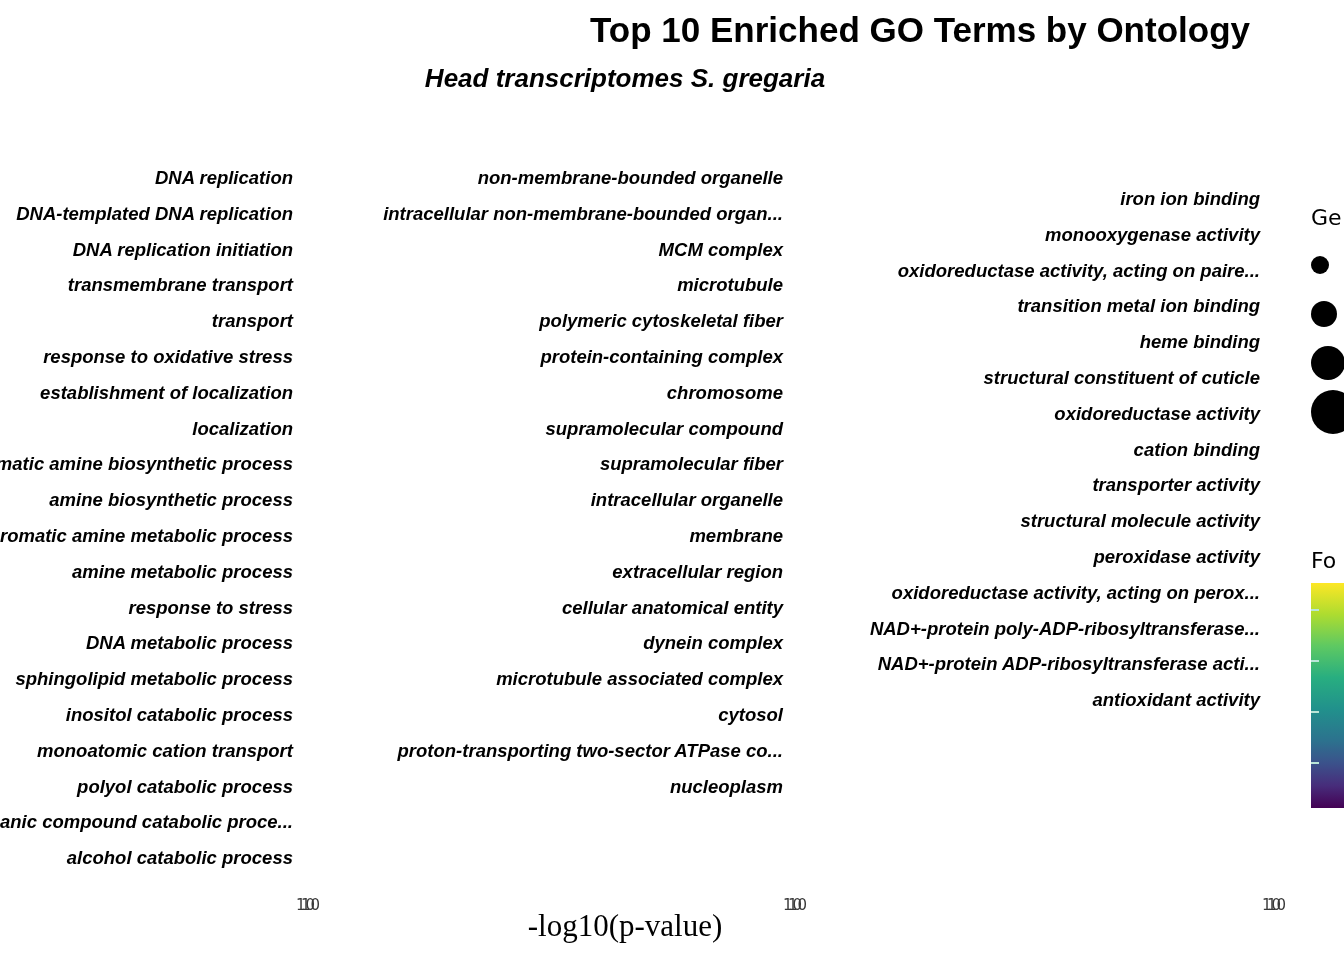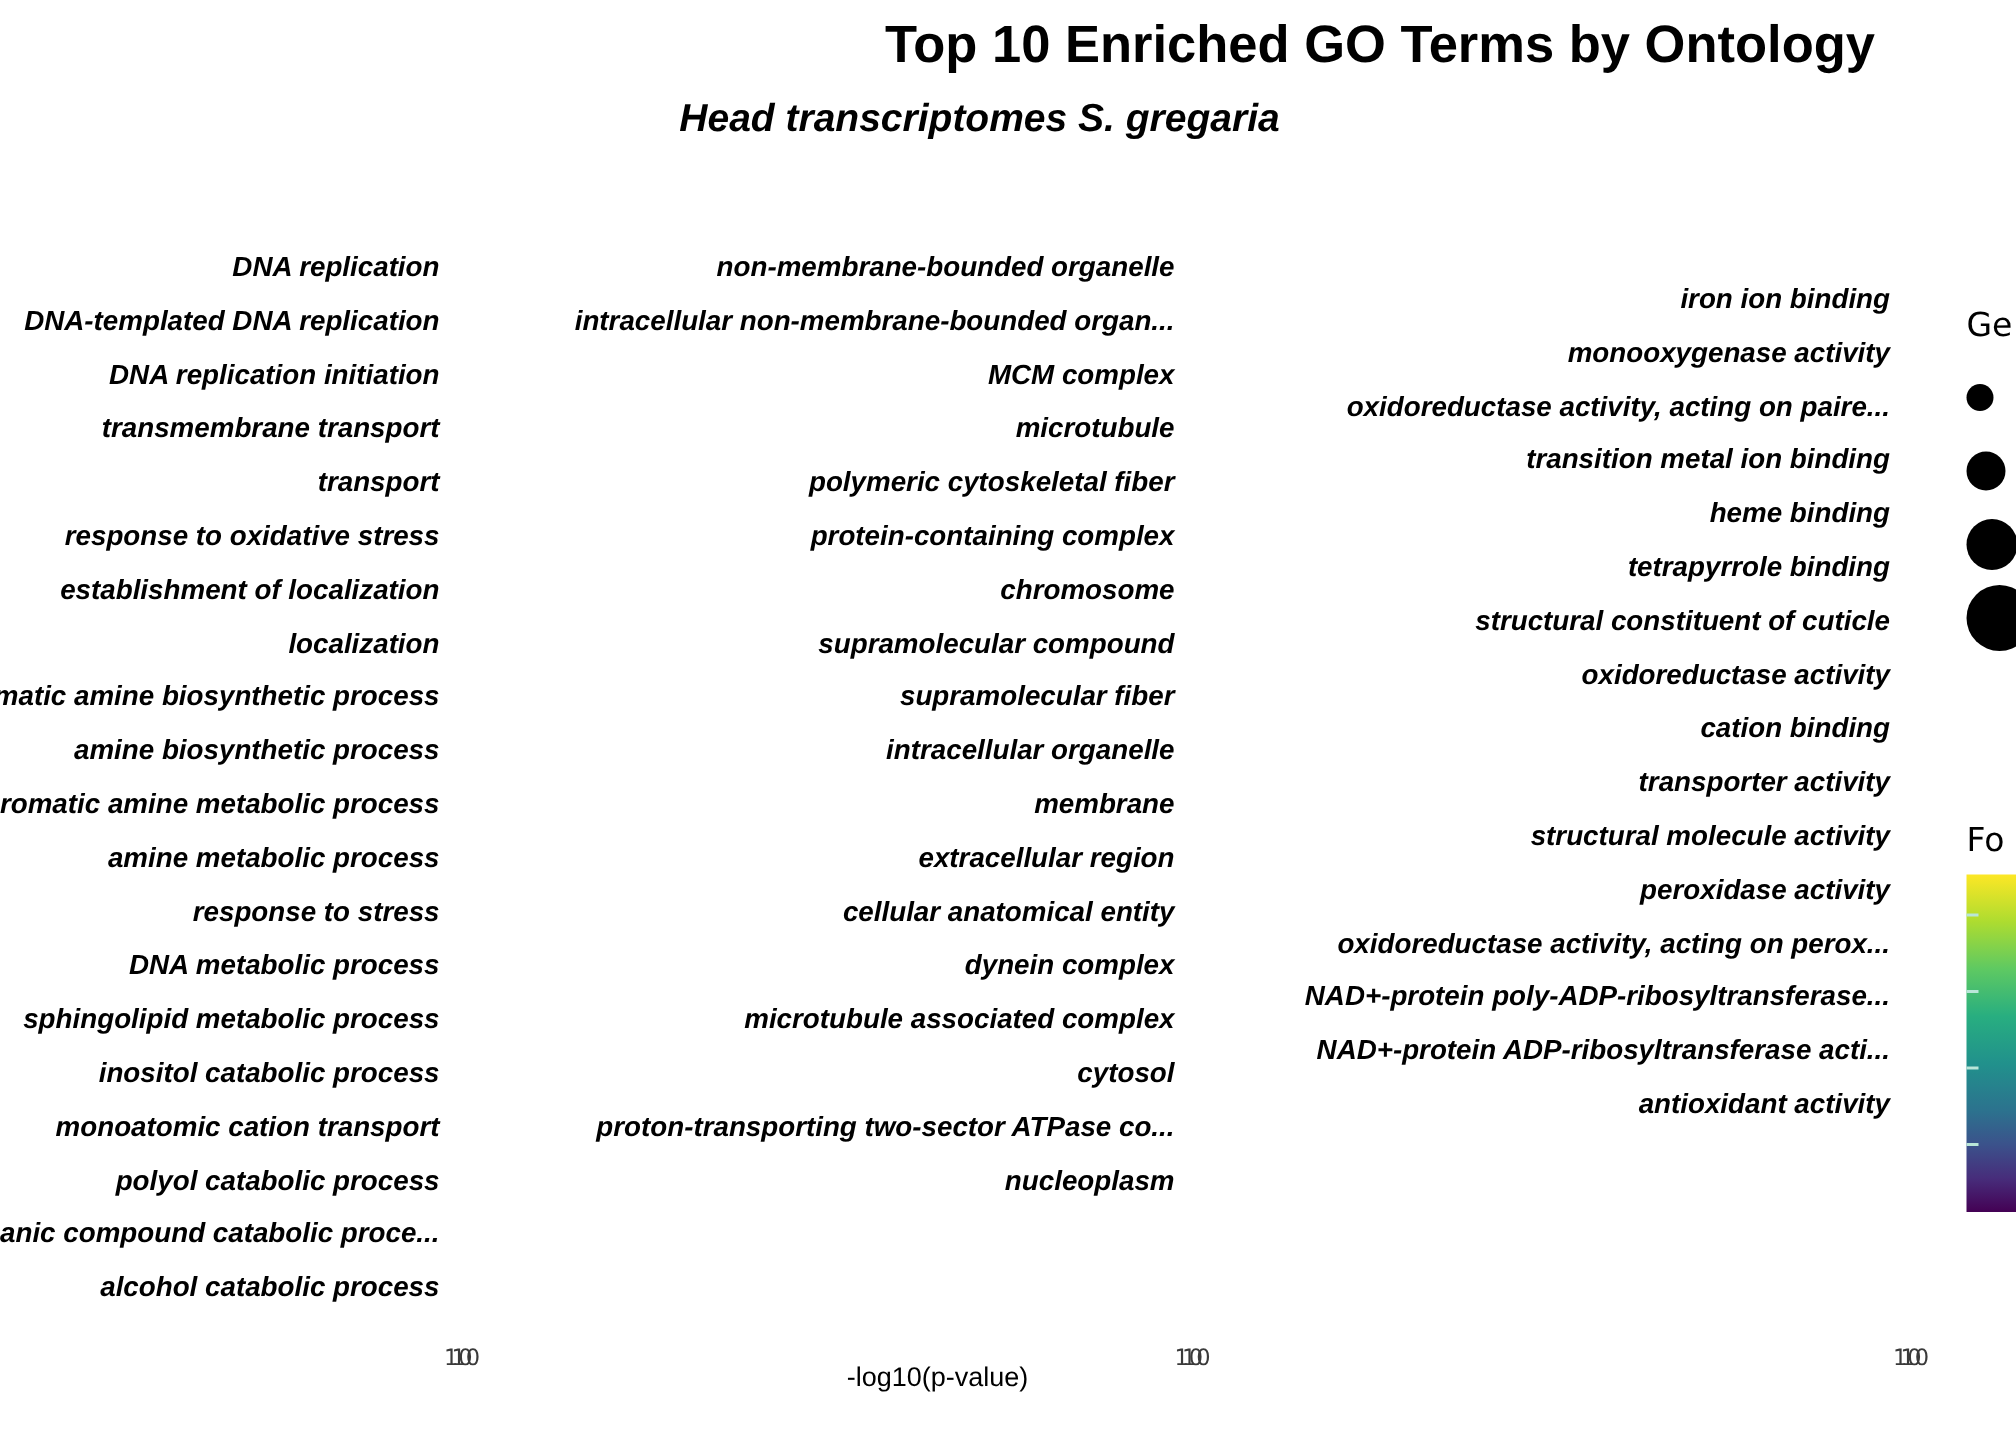--- a/index.html
+++ b/index.html
@@ -35,21 +35,20 @@
   .subtitle {
     position: absolute;
     top: 63px;
     left: 0;
     width: 1250px;
     text-align: center;
     font-size: 26px;
     font-weight: bold;
     font-style: italic;
     color: #000000;
-    margin-left: 28px;
   }
 
   
   .panel {
     position: absolute;
     top: 160px;
     height: 710px;
   }
   .panel-bp { left: -40px;  width: 335px; }
   .panel-cc { left: 310px;  width: 475px; }
@@ -97,23 +96,23 @@
   .tick-bp { left: 296px; }
   .tick-cc { left: 783px; }
   .tick-mf { left: 1262px; }
 
   .xlabel {
     position: absolute;
     top: 908px;
     left: 0;
     width: 1250px;
     text-align: center;
-    font-size: 18px;
-    color: #000000;
-    font-family: Liberation Sans, sans-serif;
+    font-size: 31px;
+    color: #000000;
+    font-family: Liberation Serif, serif;
   }
 
   
   .legend-size {
     position: absolute;
     left: 1311px;
     top: 205px;
     width: 120px;
   }
   .legend-size-title {
@@ -227,21 +226,20 @@
       </div>
   </div>
 
   <div class="panel panel-mf">
     <div class="term-list" id="list-mf">
         <div class="term">iron ion binding</div>
         <div class="term">monooxygenase activity</div>
         <div class="term">oxidoreductase activity, acting on paire...</div>
         <div class="term">transition metal ion binding</div>
         <div class="term">heme binding</div>
-        <div class="term">tetrapyrrole binding</div>
         <div class="term">structural constituent of cuticle</div>
         <div class="term">oxidoreductase activity</div>
         <div class="term">cation binding</div>
         <div class="term">transporter activity</div>
         <div class="term">structural molecule activity</div>
         <div class="term">peroxidase activity</div>
         <div class="term">oxidoreductase activity, acting on perox...</div>
         <div class="term">NAD+-protein poly-ADP-ribosyltransferase...</div>
         <div class="term">NAD+-protein ADP-ribosyltransferase acti...</div>
         <div class="term">antioxidant activity</div>

